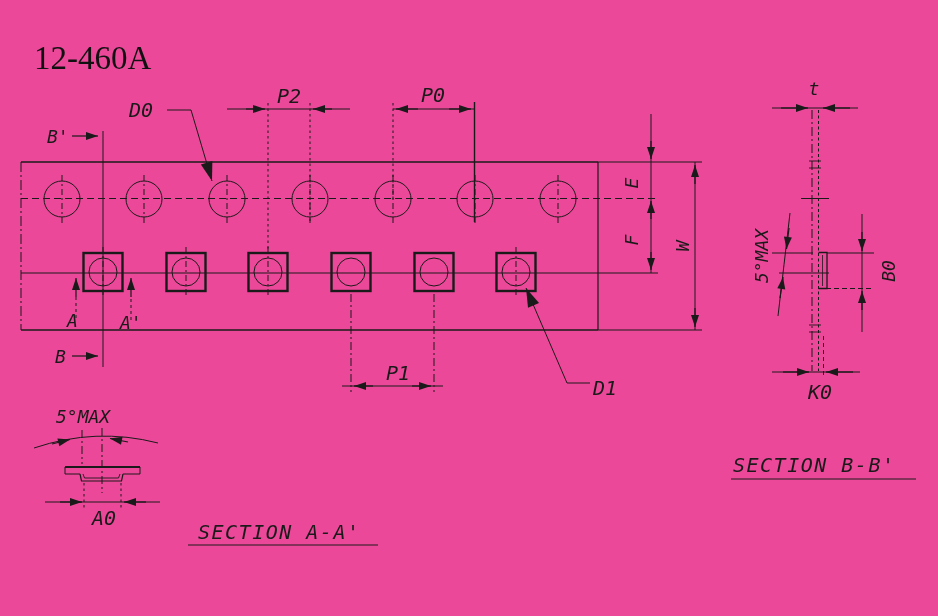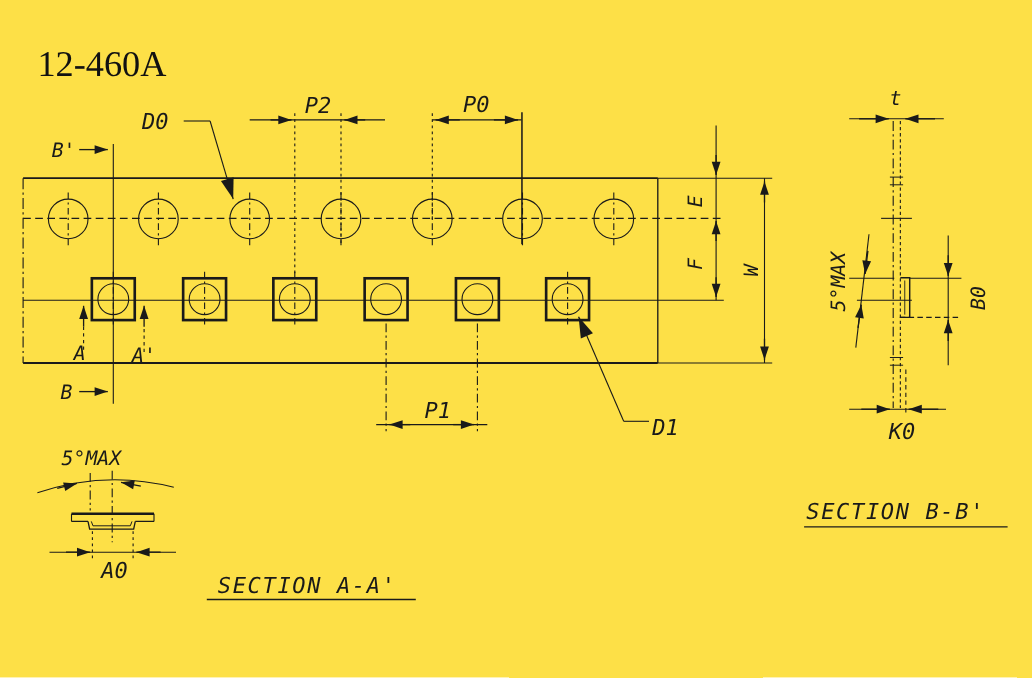--- a/index.html
+++ b/index.html
@@ -1,16 +1,16 @@
 <!DOCTYPE html>
 <html><head>
 <meta charset="utf-8">
 <style>
   html,body{margin:0;padding:0;background:#fff;}
-  #canvas{position:relative;width:938px;height:616px;background:#fde047;overflow:hidden;
+  #canvas{position:relative;width:938px;height:616px;background:#ec4899;overflow:hidden;
           font-family:"Liberation Sans",sans-serif;}
   svg{position:absolute;left:0;top:0;}
   .ink{stroke:#1a1a1a;fill:none;}
   .lbl{font:italic 18px "DejaVu Sans Mono",monospace;fill:#1a1a1a;stroke:none;}
   .lbl-big{font:italic 20px "DejaVu Sans Mono",monospace;fill:#1a1a1a;stroke:none;}
   .cap{font:italic 20px "DejaVu Sans Mono",monospace;letter-spacing:1.5px;fill:#1a1a1a;stroke:none;}
   .ttl{font:33px "Liberation Serif",serif;fill:#111;stroke:none;}
 </style>
 </head>
 <body>

